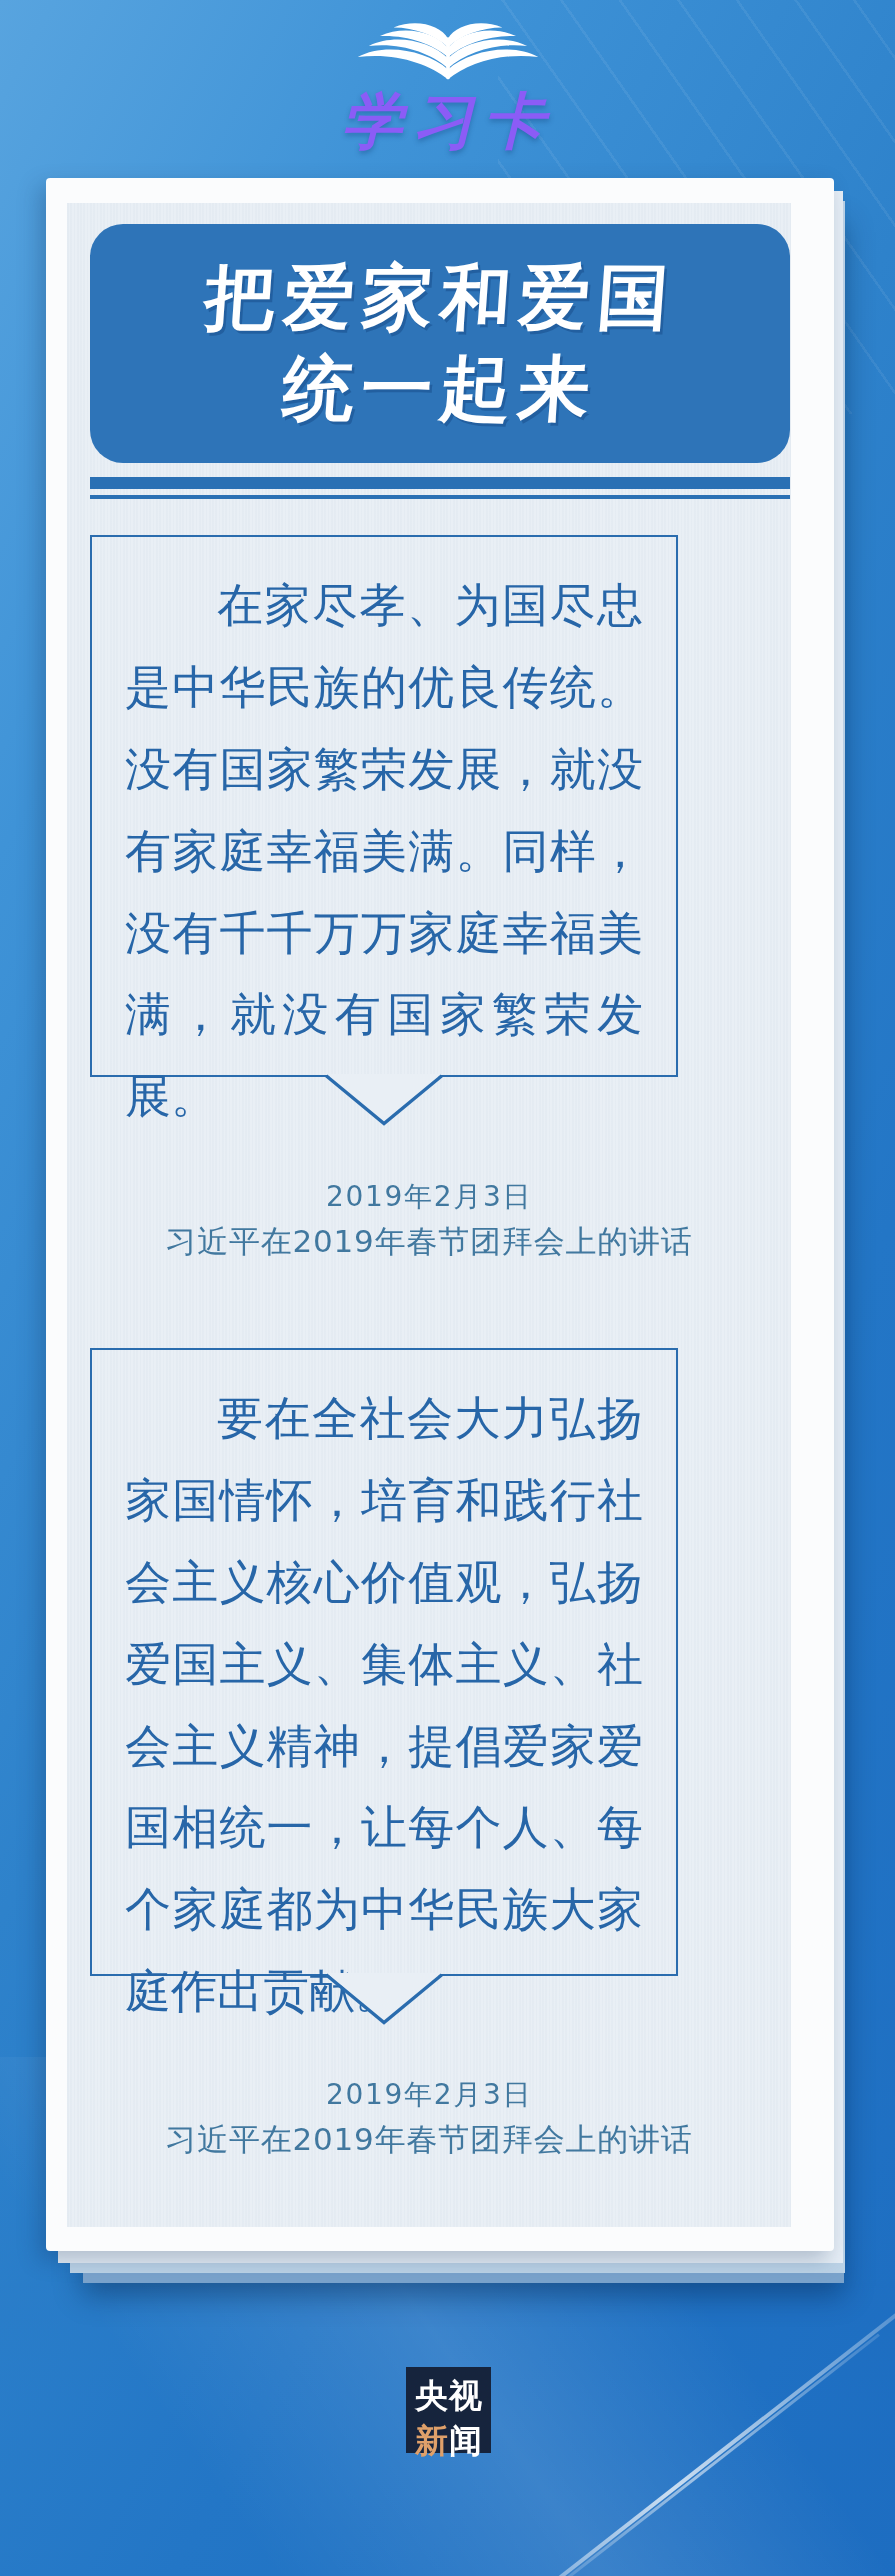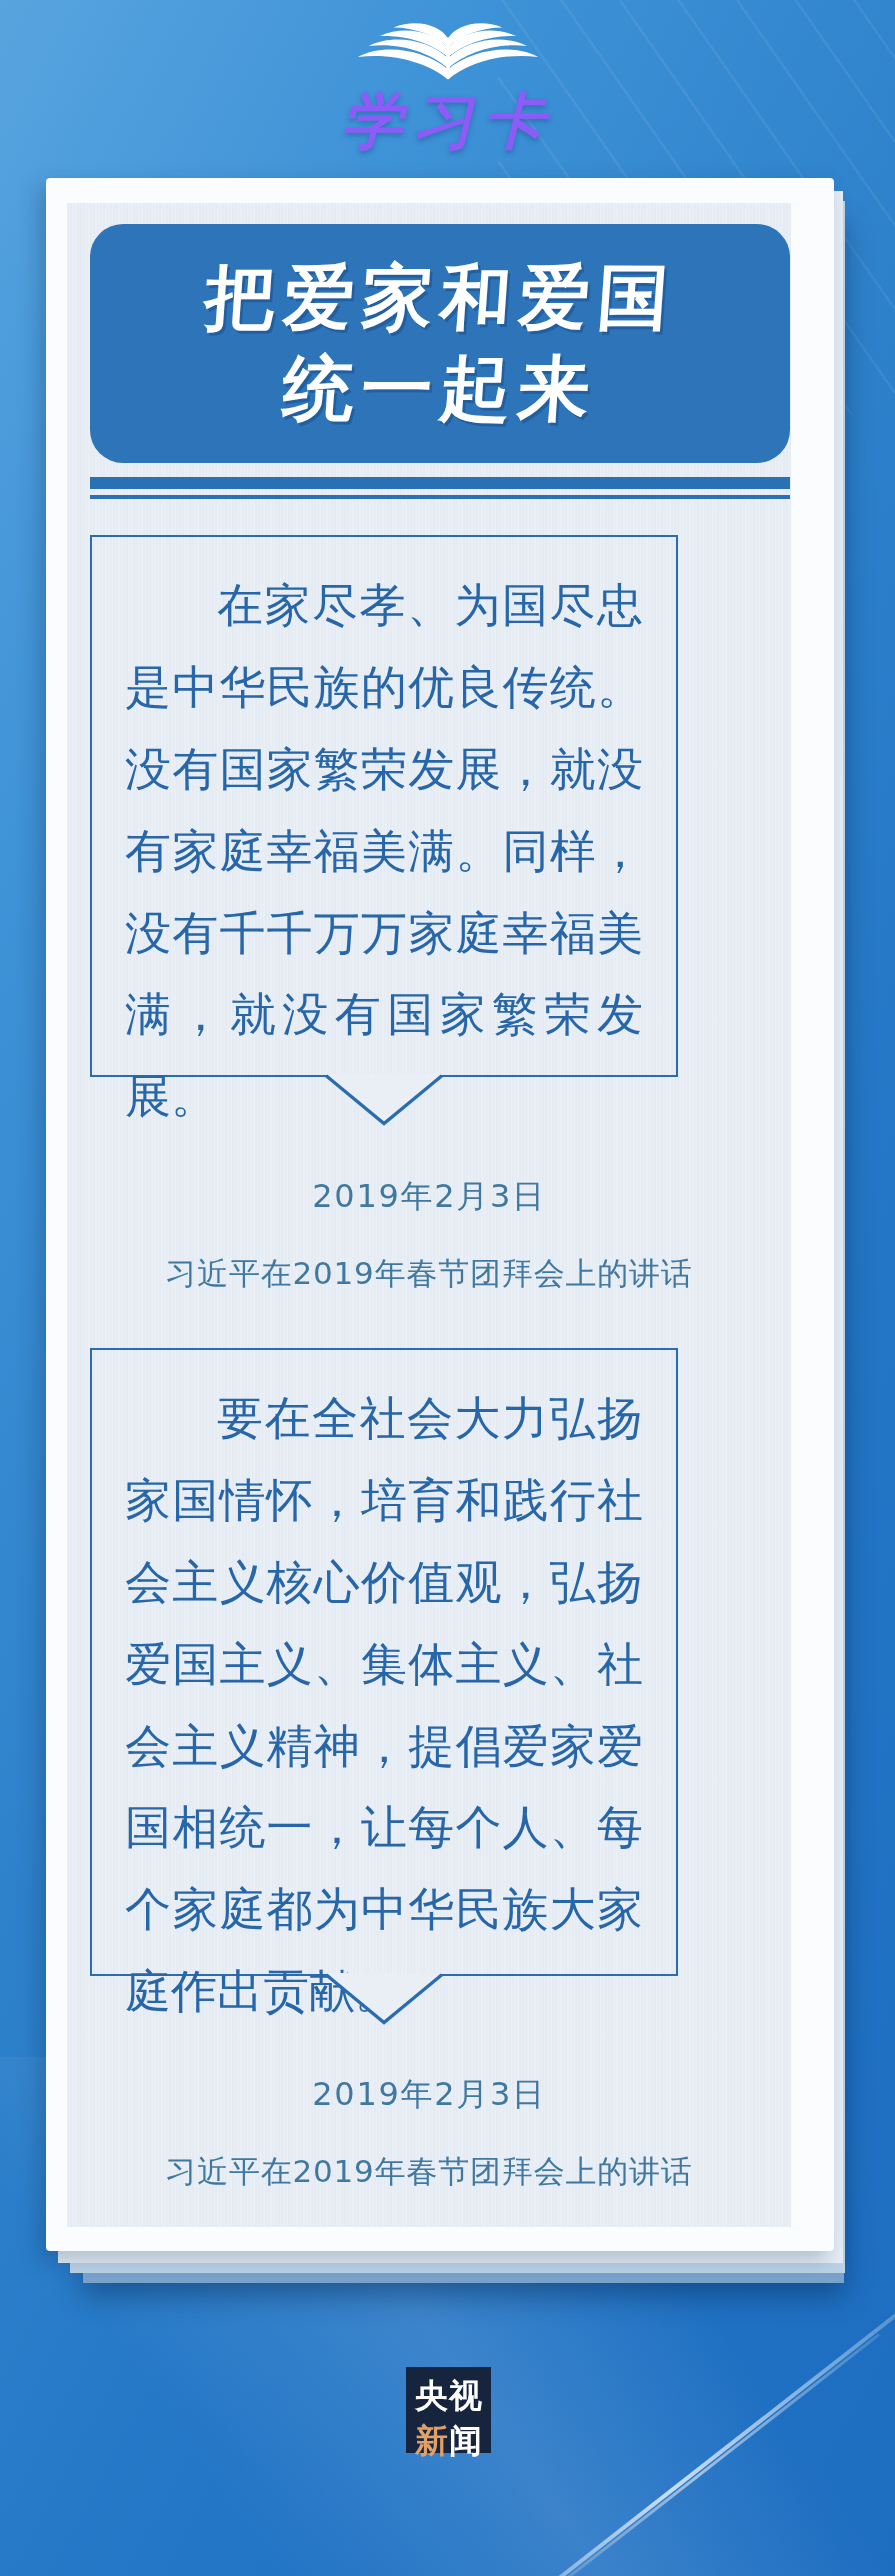--- a/index.html
+++ b/index.html
@@ -83,22 +83,22 @@
   .quote-box-1 { top:332px;  height:542px; }
   .quote-box-2 { top:1145px; height:628px; }
   .pointer {
     position:absolute; left:50%; margin-left:-62px; top:100%; margin-top:-4.1px;
     width:124px; height:53px;
   }
   .attribution {
     position:absolute; left:0; width:100%;
     text-align:center; color:#41789f;
   }
-  .attribution .attr-date   { font-size:32px; line-height:43px; letter-spacing:1.7px; }
-  .attribution .attr-source { font-size:31px; line-height:46px; letter-spacing:0.8px;margin-top:32px; }
+  .attribution .attr-date   { font-size:28px; line-height:43px; letter-spacing:1.7px; }
+  .attribution .attr-source { font-size:31px; line-height:46px; letter-spacing:0.8px; }
   .attribution-1 { top:972px; }
   .attribution-2 { top:1870px; }
   
   .cctv-logo {
     position:absolute; left:406px; top:2367px; width:85px; height:86px;
     background:#16243d;
     display:grid; grid-template-columns:1fr 1fr; grid-template-rows:1fr 1fr;
     padding:6.6px 8.3px;
   }
   .cctv-logo span {

